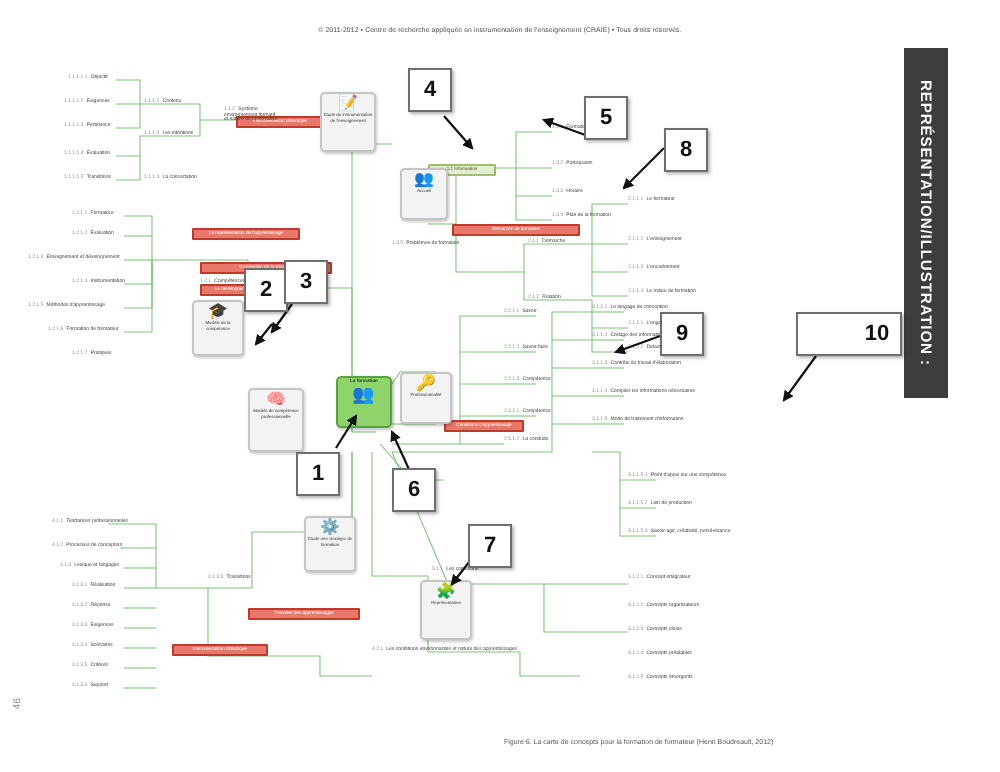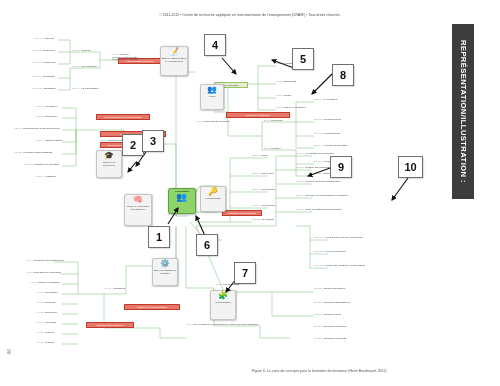--- a/index.html
+++ b/index.html
@@ -91,21 +91,21 @@
   .center-node .glyph{font-size:9px;line-height:1;}
 
   
   .callout{
     position:absolute;width:20px;height:20px;
     background:#ffffff;border:.7px solid #6f6f6f;
     box-shadow:.8px .9px 1.6px rgba(0,0,0,.3);
     display:flex;align-items:center;justify-content:center;
     font-size:11px;font-weight:bold;color:#111;
   }
-  .callout.wide{width:23px;}
+  .callout.wide{width:23px;padding-left:28px;}
 </style>
 </head>
 <body>
 
 <div class="page">
 
   <div class="copyright">© 2011-2012 • Centre de recherche appliquée en instrumentation de l'enseignement (CRAIE) • Tous droits réservés.</div>
 
   <div class="side-tab">
     <span>REPRÉSENTATION/ILLUSTRATION :</span>

